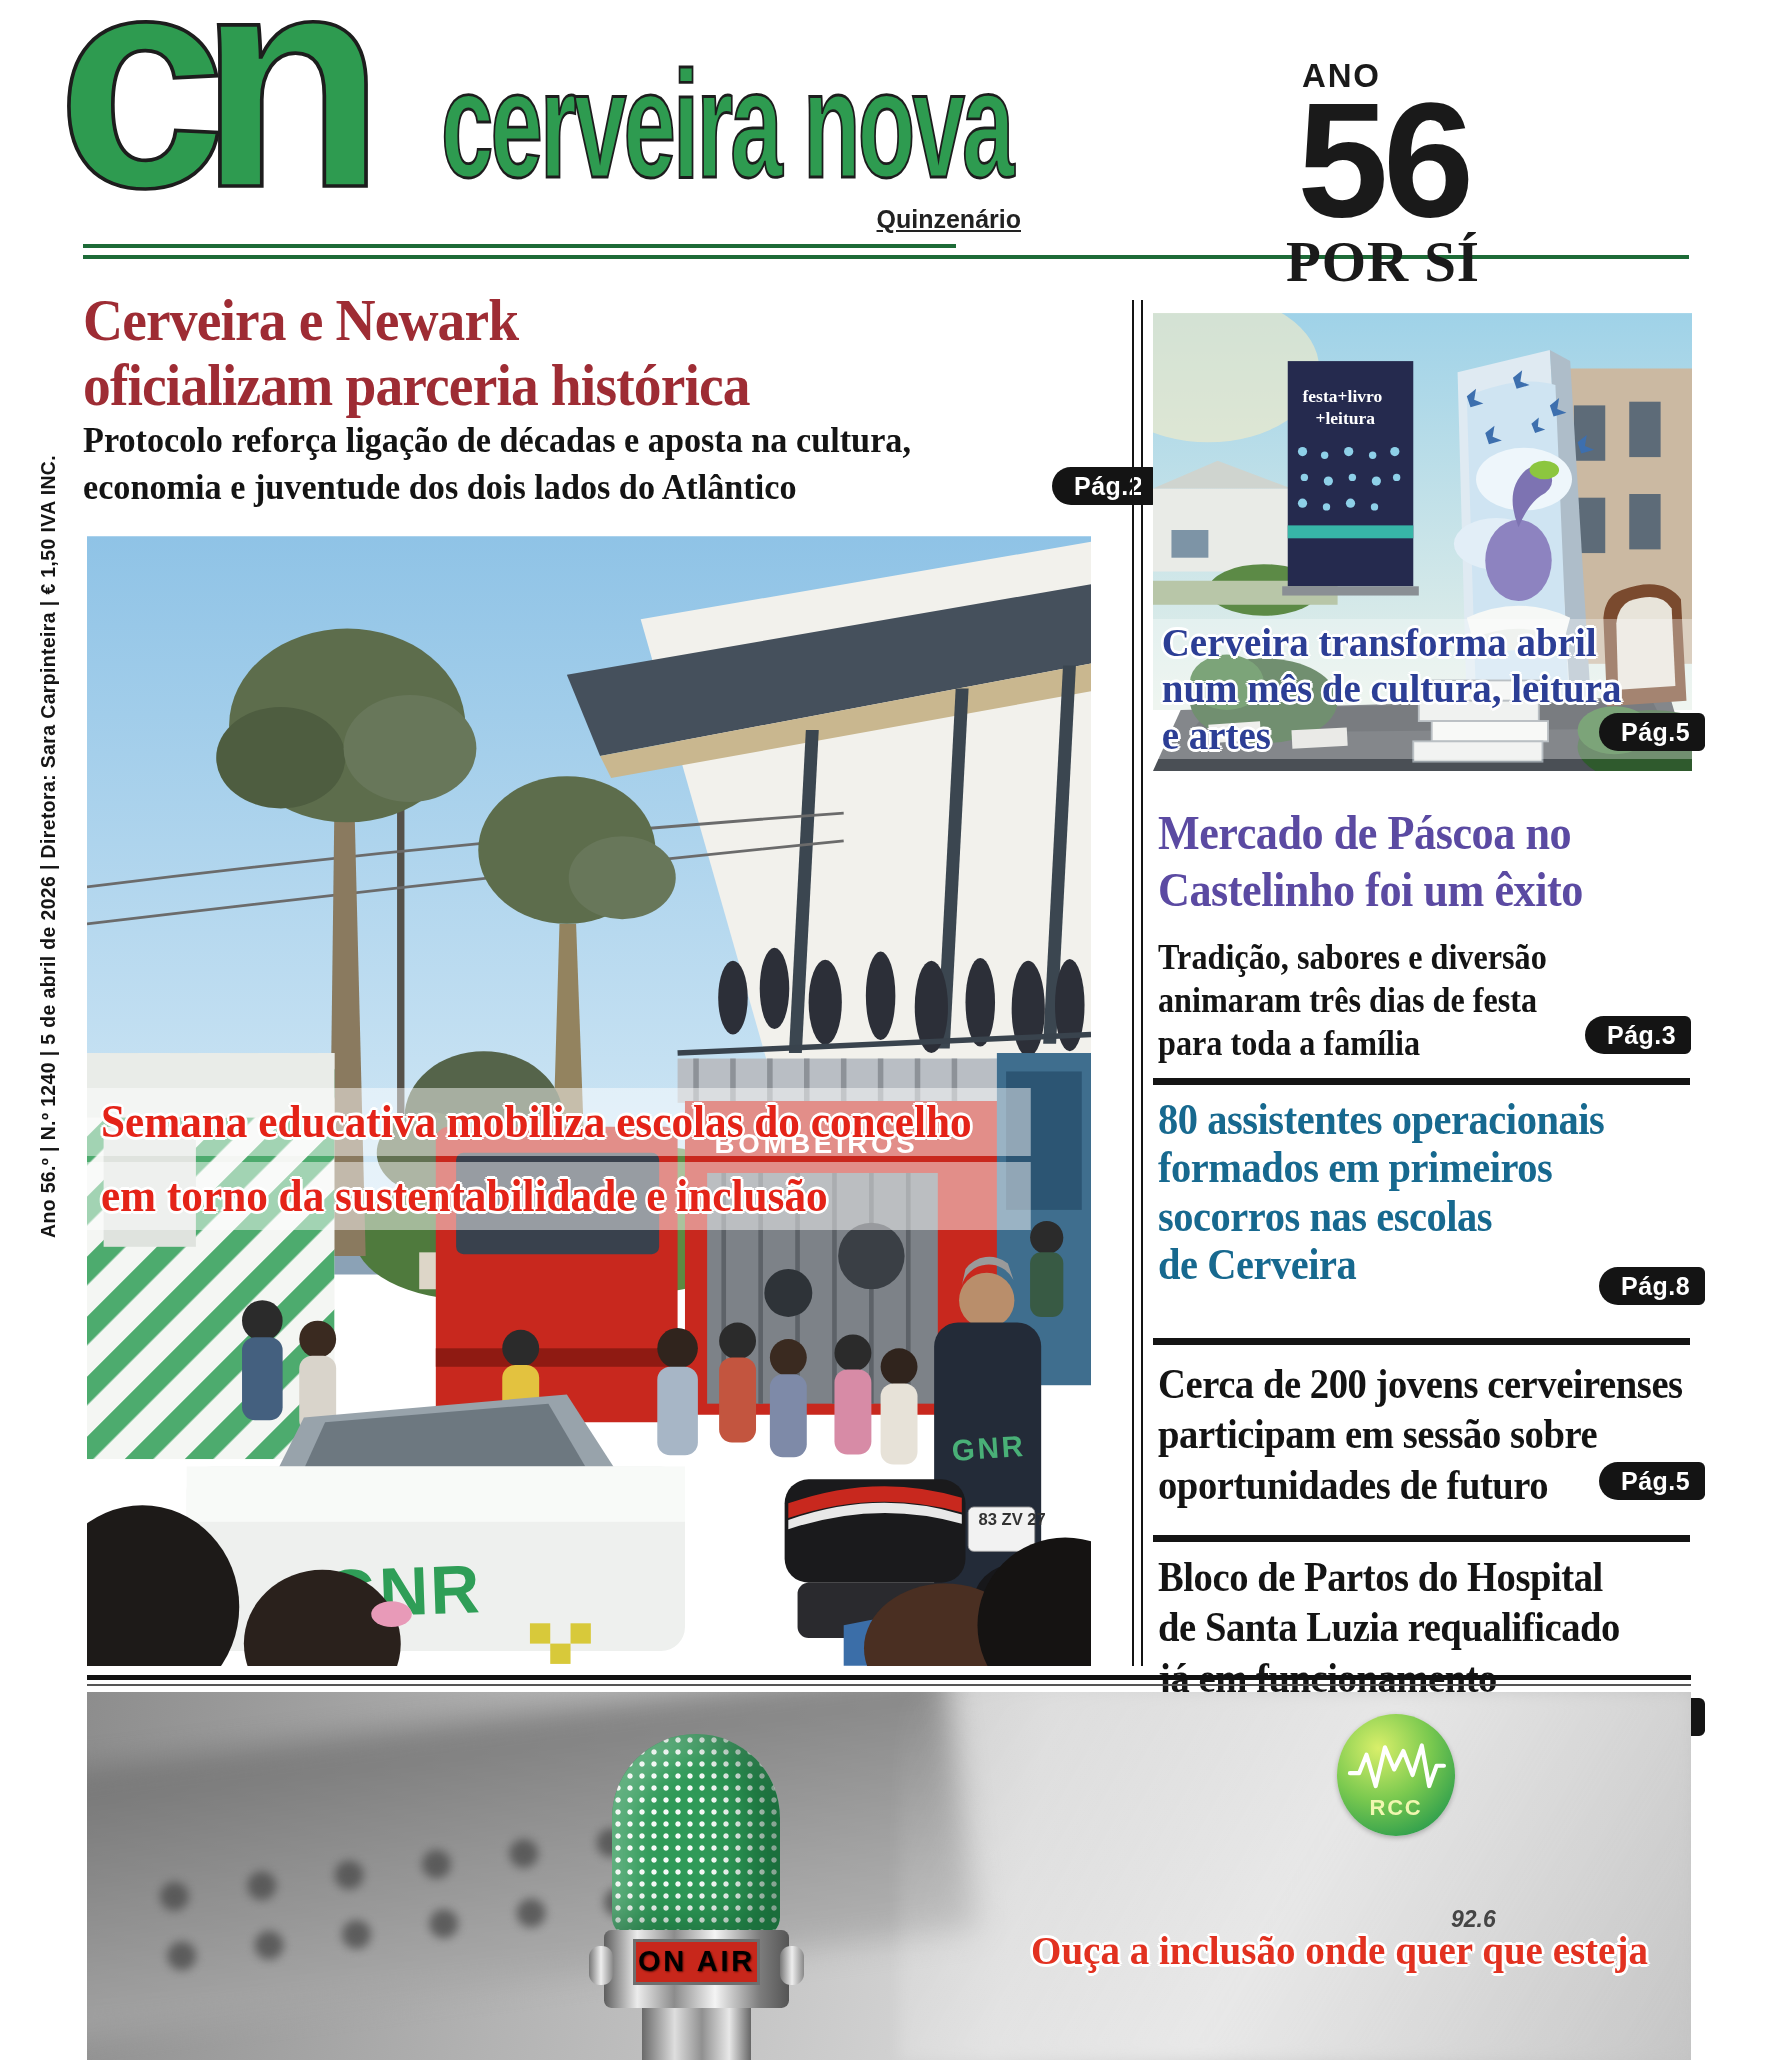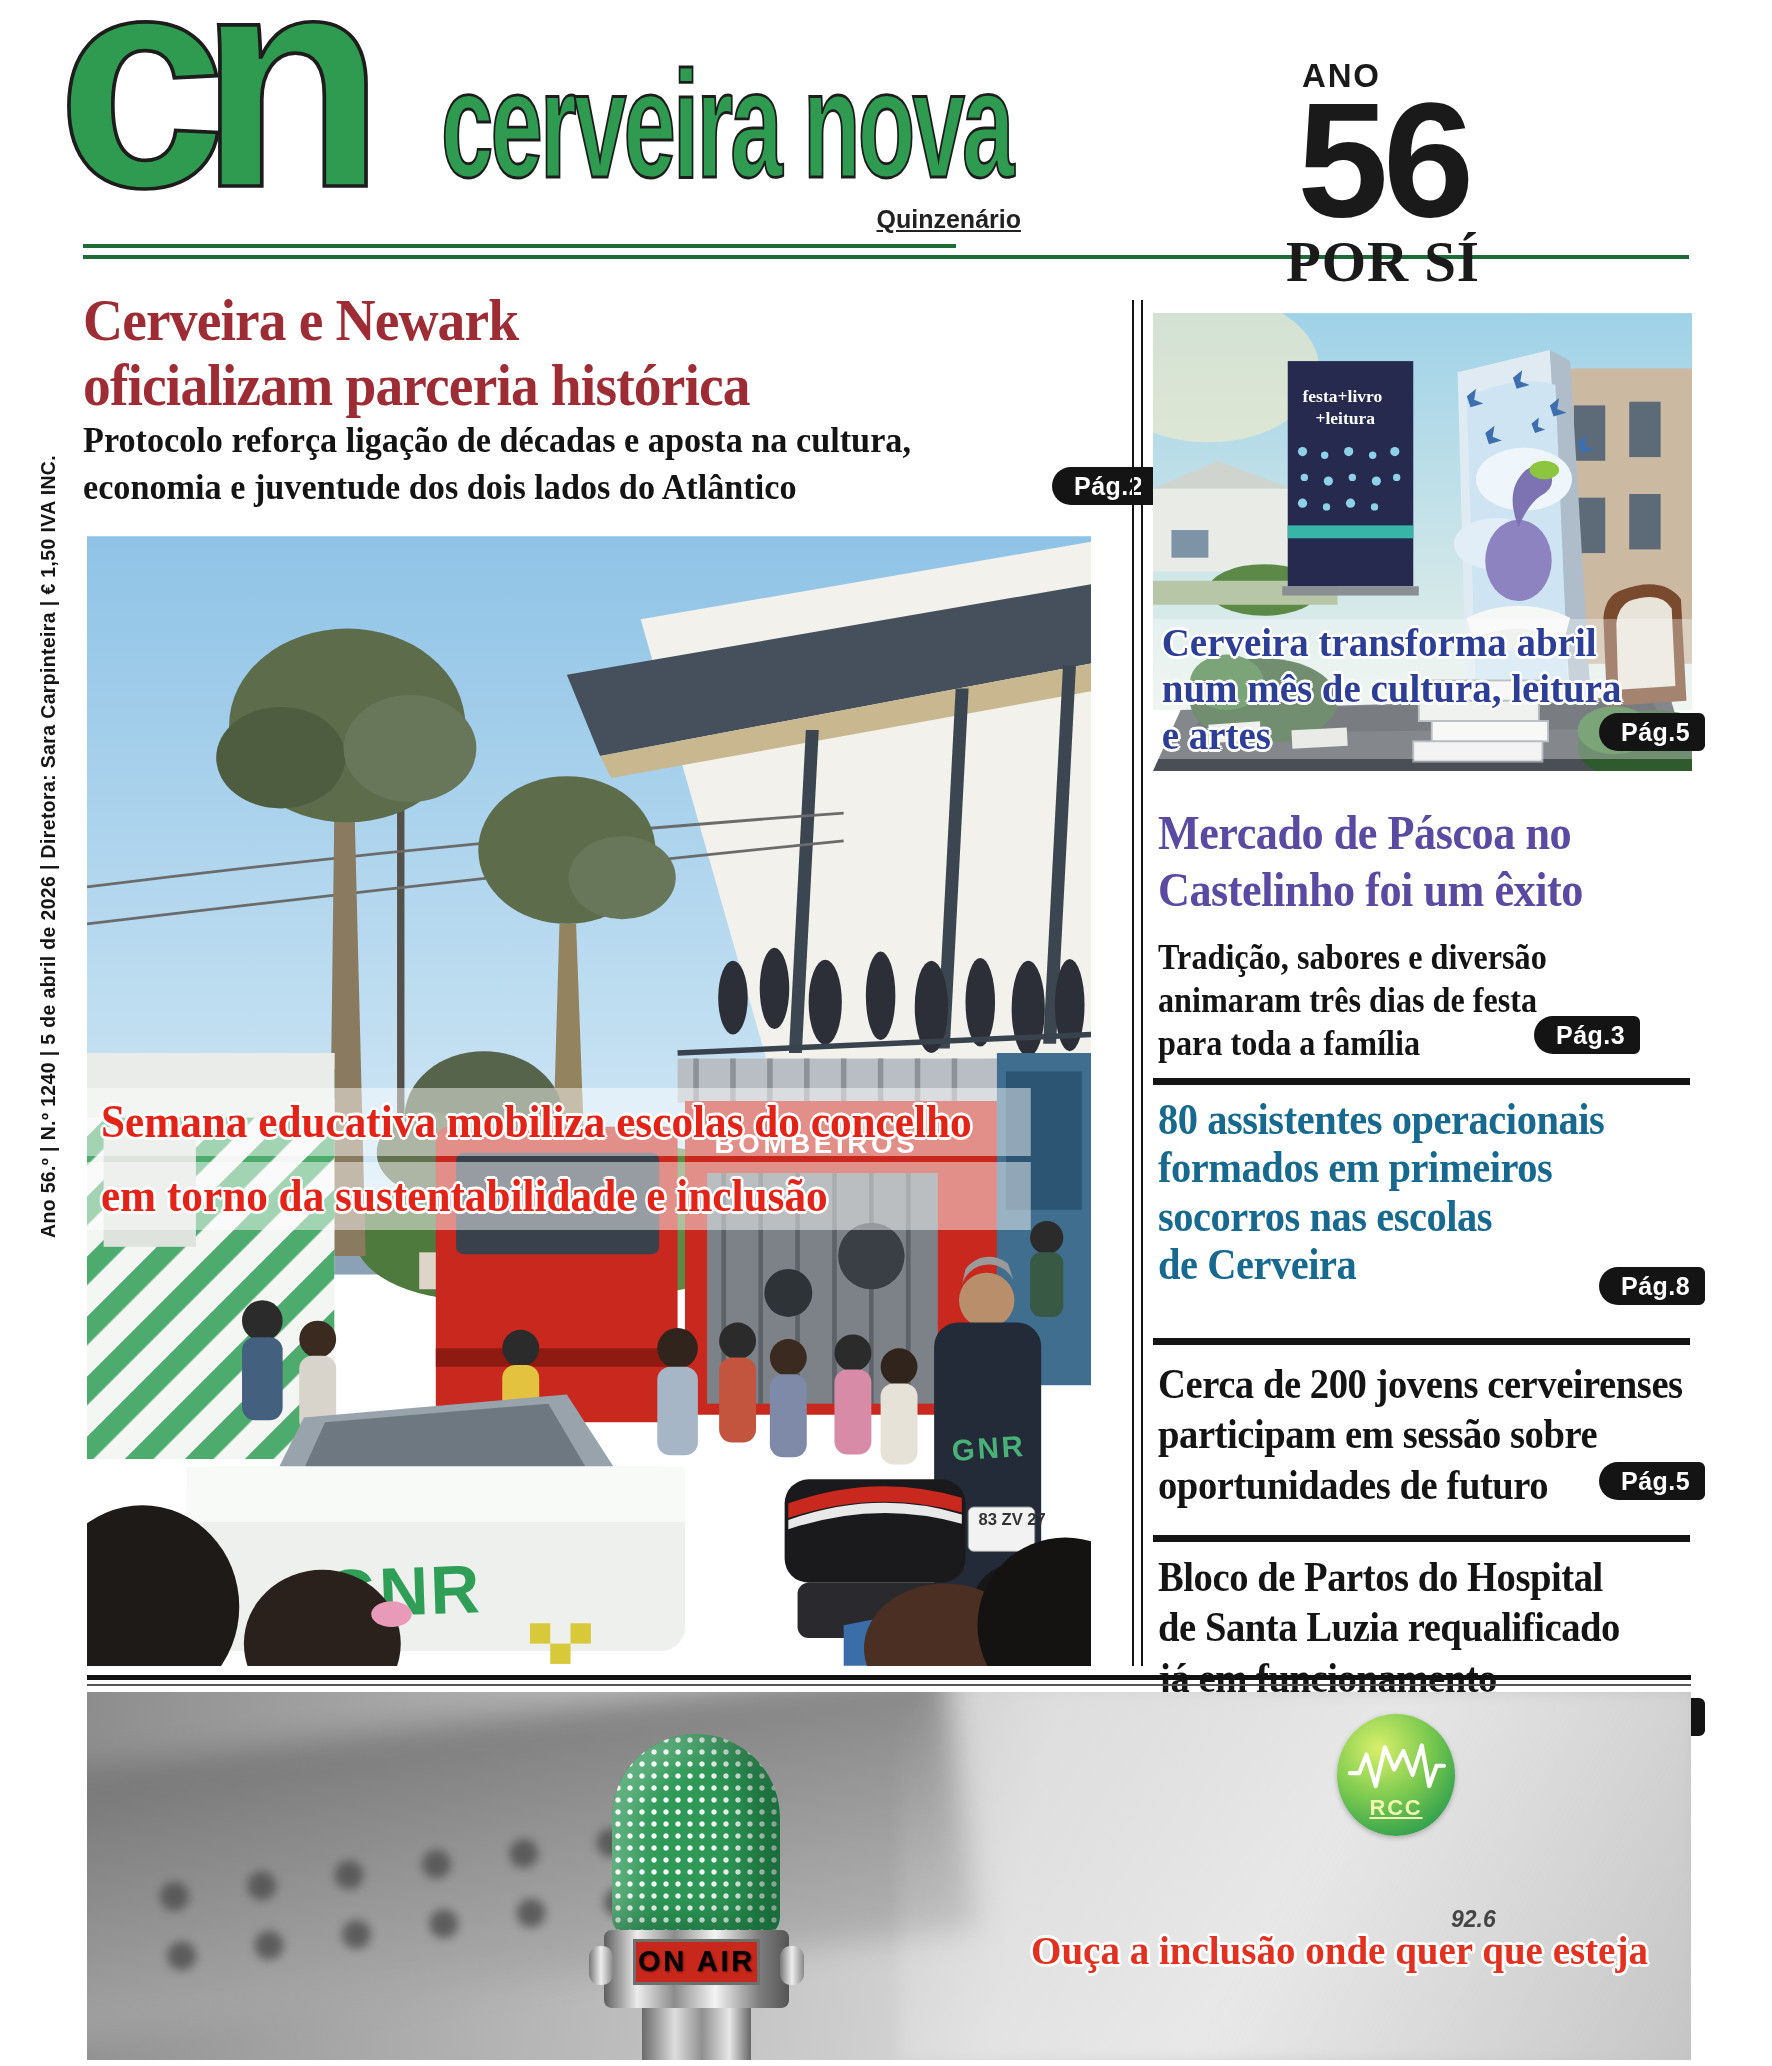--- a/index.html
+++ b/index.html
@@ -35,21 +35,21 @@
     font:bold 59px "Liberation Serif",serif;line-height:1.1;letter-spacing:-0.9px;
     transform:scaleX(.94);transform-origin:left top;}
   .subhead{position:absolute;left:83px;top:417px;color:#141414;width:1034px;
     font:bold 36px "Liberation Serif",serif;line-height:1.3;
     transform:scaleX(.95);transform-origin:left top;}
   .badge{position:absolute;background:#141414;color:#fff;
     font:bold 25px "Liberation Sans",sans-serif;letter-spacing:0.5px;
     padding:6.5px 14.8px 6.5px 22px;border-radius:24px 7.4px 7.4px 24px;line-height:1;}
   .b-pag2{left:1052px;top:467px;}
   .b-pag5a{left:1599px;top:713px;}
-  .b-pag3{left:1534px;top:1016px;}
+  .b-pag3{left:1585px;top:1016px;}
   .b-pag8{left:1599px;top:1267px;}
   .b-pag5b{left:1599px;top:1462px;}
   .b-pag9{left:1599px;top:1698px;}
 
   
   .main-photo{position:absolute;left:87px;top:536px;width:1004px;height:1130px;overflow:hidden;}
   .main-photo svg{display:block;}
   .overlay-main{position:absolute;left:0;top:552px;width:100%;
     transform:scaleX(.94);transform-origin:left top;}
   .overlay-line{display:block;background:rgba(255,255,255,.48);
@@ -114,21 +114,21 @@
     display:flex;align-items:center;justify-content:center;text-shadow:0.9px 0.9px 1.8px #5a0d06;}
   .mic-screw{position:absolute;top:16.6px;width:24px;height:39px;border-radius:11px;
     background:linear-gradient(90deg,#777,#eee,#888);}
   .scl{left:-14.8px;} .scr{right:-14.8px;}
   .mic-stem{width:109px;height:65px;margin:0 auto;
     background:linear-gradient(90deg,#6a6a6a,#dedede 30%,#909090 55%,#e8e8e8 80%,#666);}
   .rcc-logo{position:absolute;left:1250px;top:22px;width:118px;height:122px;border-radius:50%;
     background:radial-gradient(circle at 35% 28%,#d9ef6a,#7ac94f 45%,#2e9e4d 82%);
     box-shadow:0 1.8px 5.5px rgba(0,0,0,.25);}
   .rcc-text{position:absolute;left:0;right:0;top:81px;text-align:center;
-    font:bold 22px "Liberation Sans",sans-serif;color:#f0f7b0;letter-spacing:1.8px;text-decoration:underline;}
+    font:bold 22px "Liberation Sans",sans-serif;color:#f0f7b0;letter-spacing:1.8px;}
   .station{position:absolute;left:1089px;top:140px;width:443px;text-align:center;white-space:nowrap;}
   .station-name{font:bold 52px "Liberation Sans",sans-serif;color:#3e3e3e;letter-spacing:4.6px;}
   .station-fm{font:italic bold 52px "Liberation Sans",sans-serif;color:#262626;letter-spacing:0;}
   .freq{position:absolute;left:1364px;top:214px;font:italic bold 23px "Liberation Sans",sans-serif;color:#454545;}
   .tagline{position:absolute;left:923px;top:236px;width:659px;text-align:center;
     font:bold 39px "Liberation Serif",serif;color:#e23120;white-space:nowrap;
     text-shadow:2.8px 0 0 #fff,-2.8px 0 0 #fff,0 2.8px 0 #fff,0 -2.8px 0 #fff,
       1.8px 1.8px 0 #fff,-1.8px 1.8px 0 #fff,1.8px -1.8px 0 #fff,-1.8px -1.8px 0 #fff;}
   .url{position:absolute;left:923px;top:305px;width:659px;text-align:center;
     font:bold 33px "Liberation Sans",sans-serif;color:#fff;

